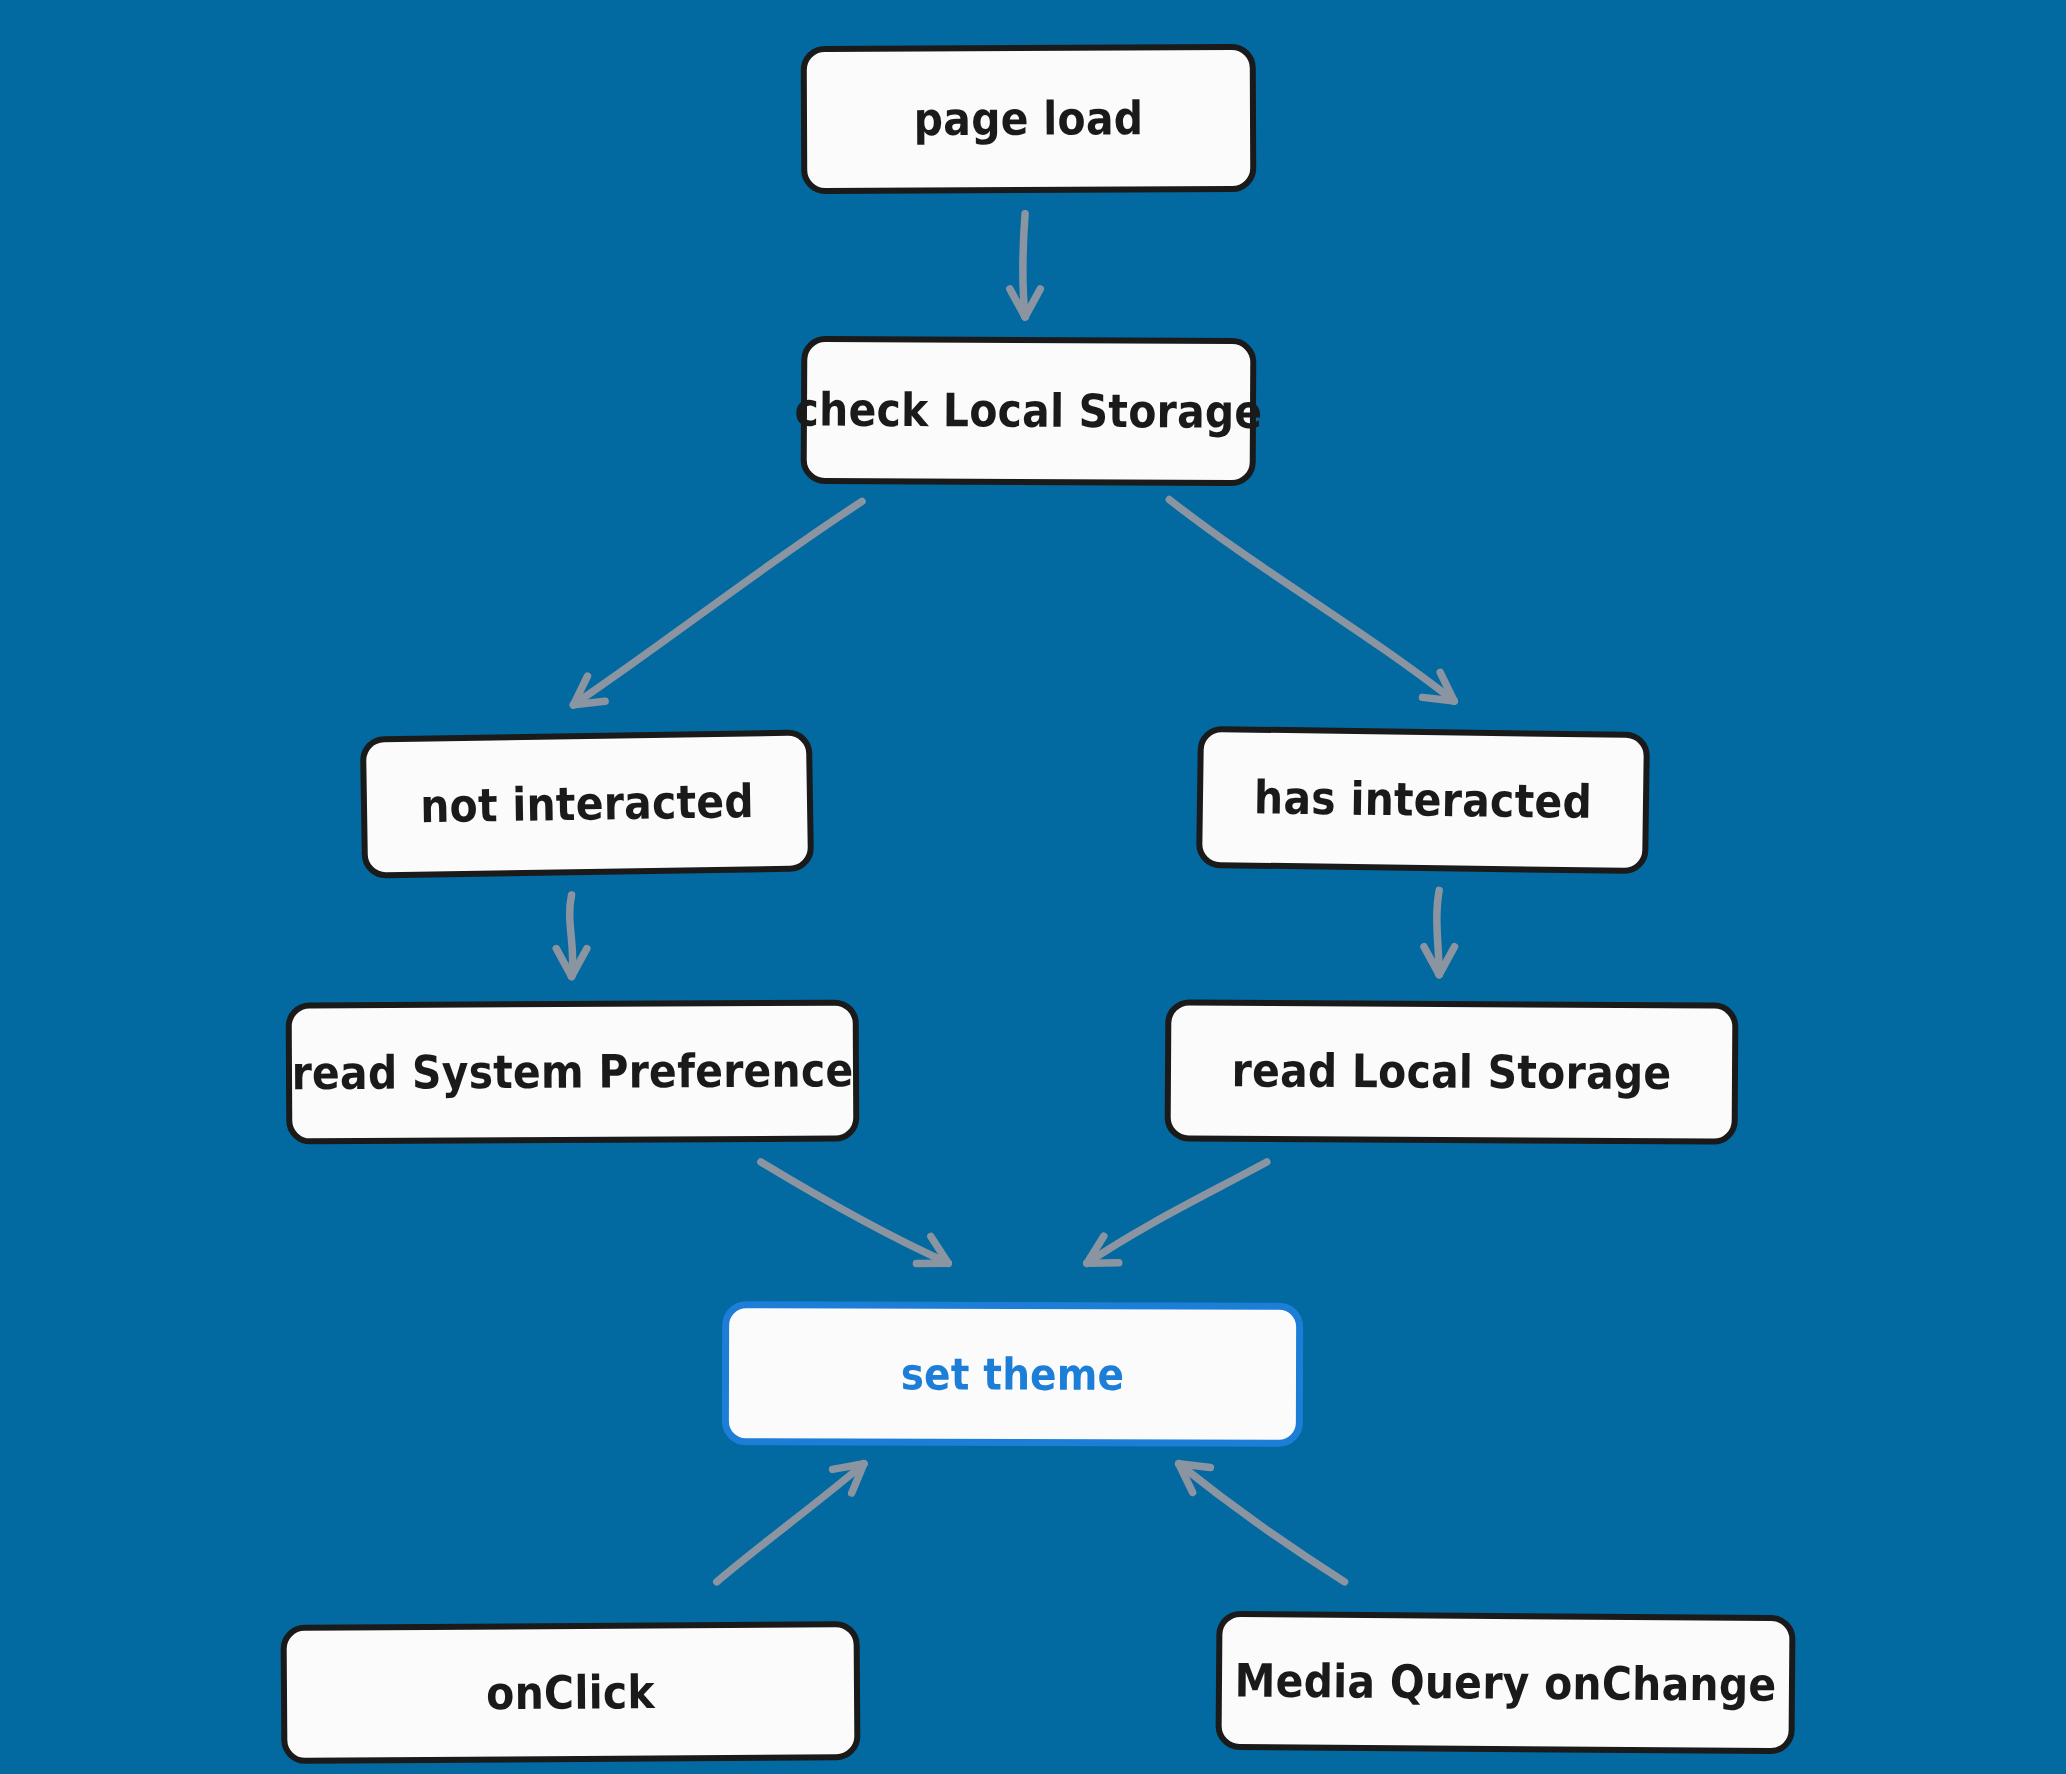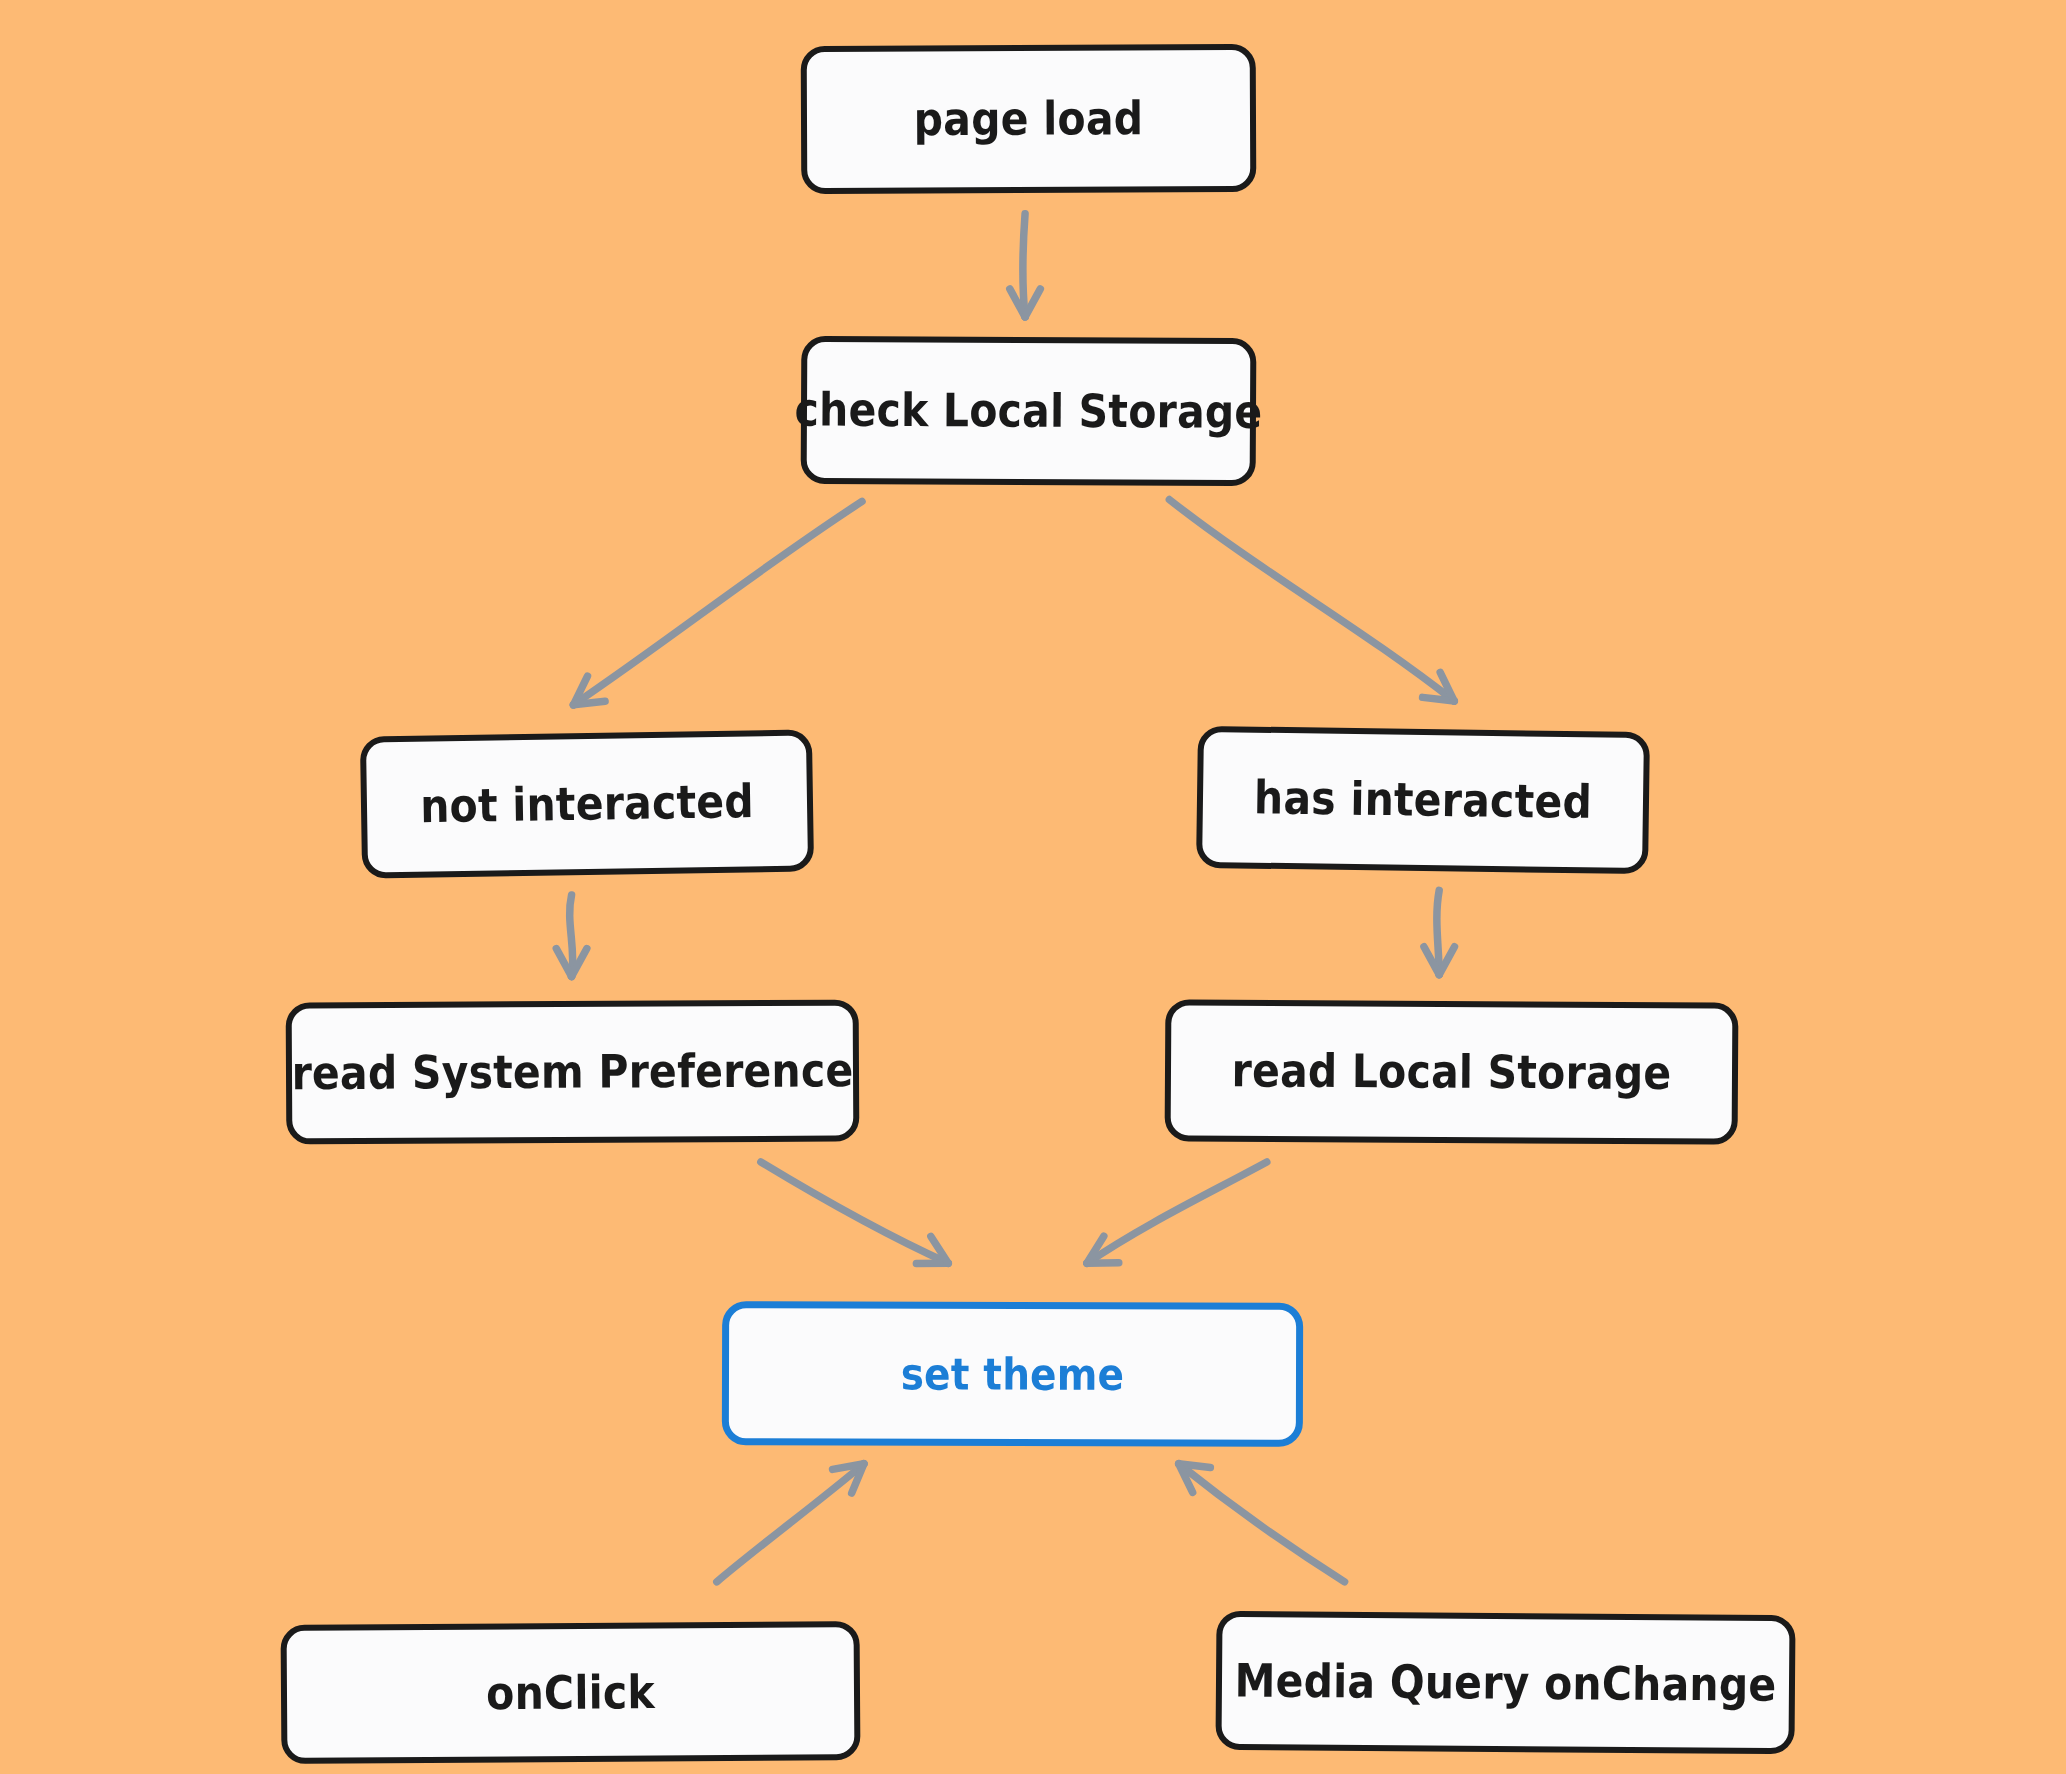--- a/index.html
+++ b/index.html
@@ -57,21 +57,21 @@
   .r4 { transform: rotate(0.8deg); }
   .r5 { transform: rotate(-0.3deg); }
   .r6 { transform: rotate(0.35deg); }
   .r7 { transform: rotate(0.15deg); }
   .r8 { transform: rotate(-0.4deg); }
   .r9 { transform: rotate(0.45deg); }
 </style>
 </head>
 <body>
 
-<div id="canvas" style="background: #fdba74;">
+<div id="canvas" style="background: #0369a1;">
   <svg id="edges" viewBox="0 0 2206 1894" xmlns="http://www.w3.org/2000/svg">
       <g>
         <path d="M 1094 228 C 1091.3292190088519 264.3, 1090.218080227142 300.6, 1094 338" fill="none" stroke="#8b95a1" stroke-width="8" stroke-linecap="round"></path>
         <g>
           <line x1="1094" y1="338" x2="1077.699531687457" y2="308.16219289572734" stroke="#8b95a1" stroke-width="8" stroke-linecap="round"></line>
           <line x1="1094" y1="338" x2="1110.300468312543" y2="308.16219289572734" stroke="#8b95a1" stroke-width="8" stroke-linecap="round"></line>
         </g>
       </g>
       <g>
         <path d="M 920 535 C 815.5552082201662 602.6290052157198, 717.9289854478308 679.9359793453082, 612 752" fill="none" stroke="#8b95a1" stroke-width="8" stroke-linecap="round"></path>

